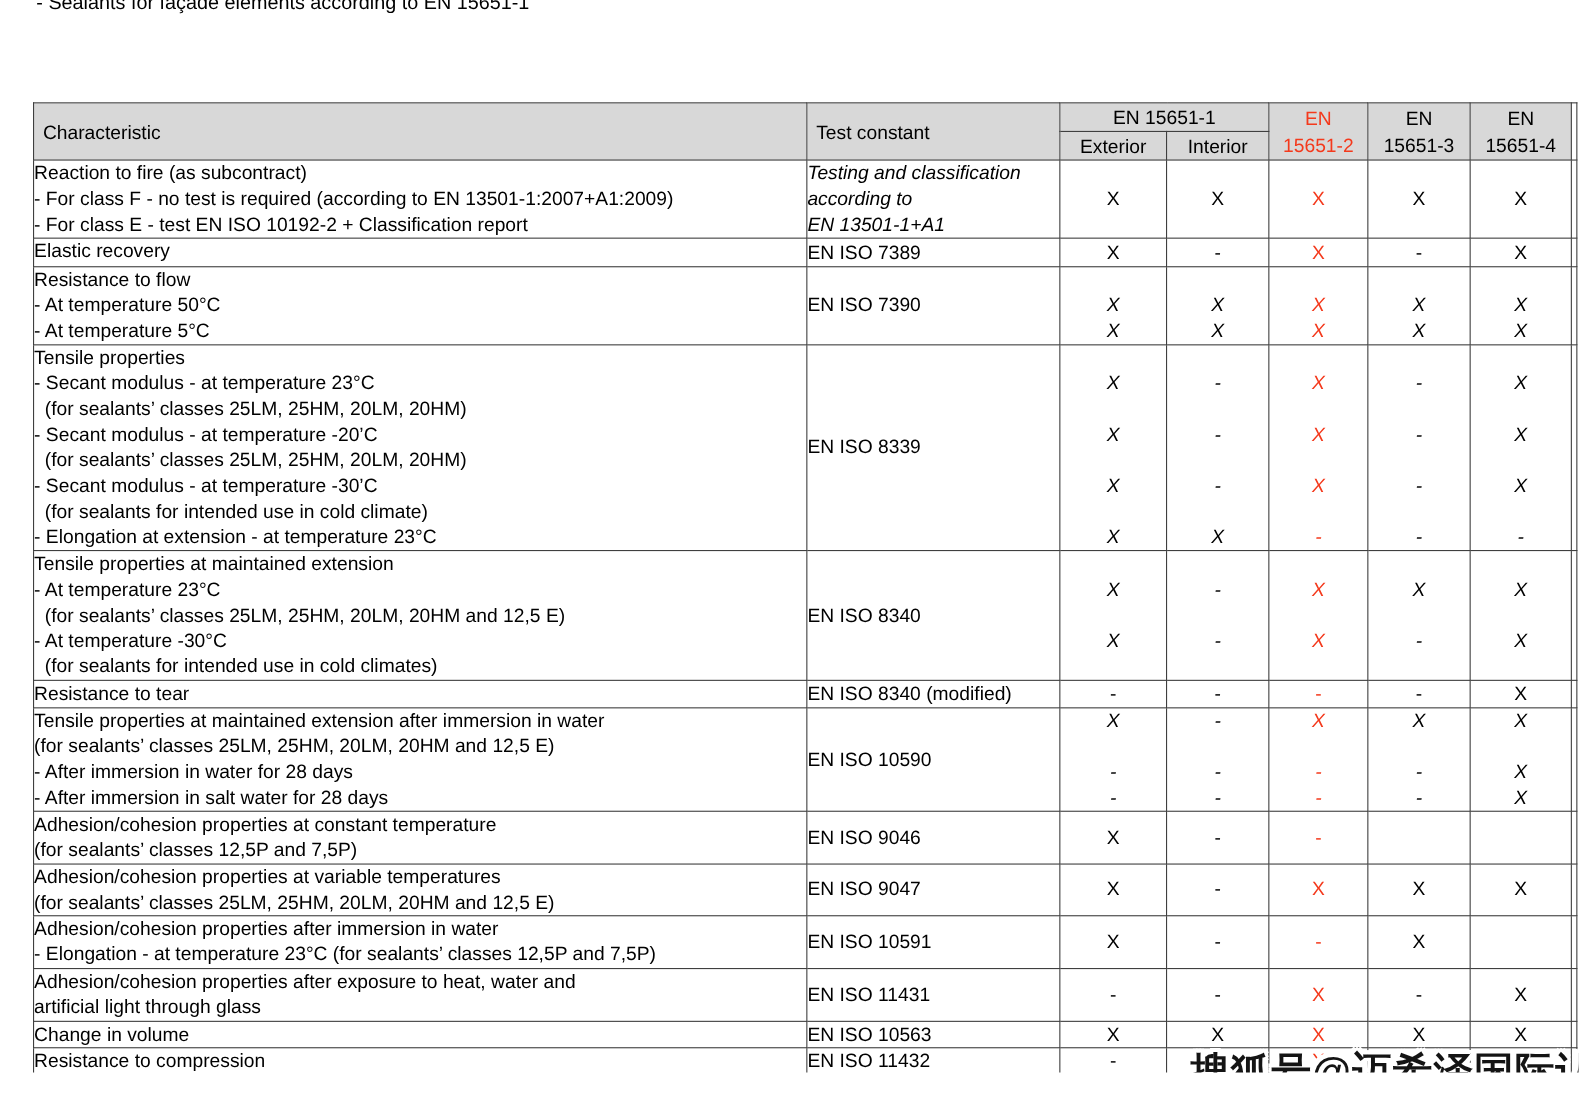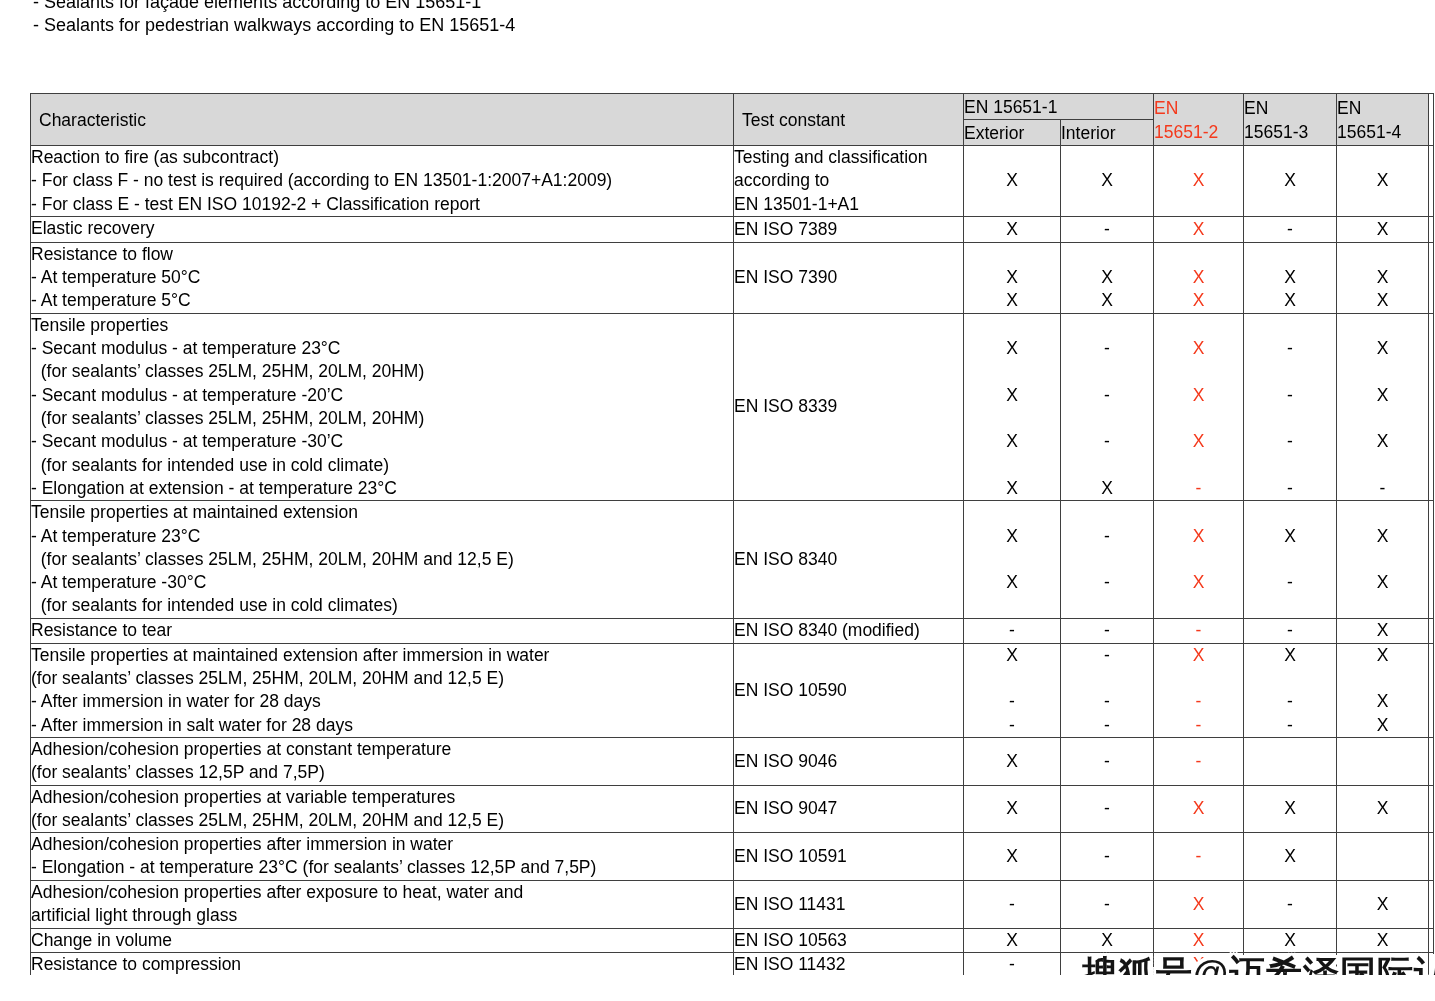--- a/index.html
+++ b/index.html
@@ -24,62 +24,61 @@
     position:absolute;left:30px;top:93px;width:1403px;
     border-collapse:collapse;table-layout:fixed;
     font-size:17.5px;
   }
   .spec th,.spec td{
     border:1.4px solid var(--border);
     padding:0;overflow:hidden;
   }
   .spec thead th{
     background:var(--header-bg);
-    font-weight:normal;text-align:left;vertical-align:middle;
+    font-weight:normal;text-align:center;vertical-align:middle;
     line-height:24px;
   }
   .spec thead th.h-left{text-align:left;padding-left:8px;}
   .spec thead th.sliver-h{background:#fff;}
   .spec thead tr.h-top{height:26px;padding-left:24px;}
   .spec thead tr.h-sub{height:26px;}
   .red{color:var(--accent);}
 
   .cell-char{
     vertical-align:top;text-align:left;
     padding:1px 4px 0 8px;line-height:23.3px;
   }
   .cell-proc{
     vertical-align:middle;text-align:left;
     padding:0 2px 0 6px;line-height:23.3px;
   }
   .cell-mark{
     vertical-align:middle;text-align:center;line-height:23.3px;
   }
-  .vtop{vertical-align:top !important;padding-top:1px;}
+  .vtop{vertical-align:top !important;padding-top:1px;font-style:italic;}
   .tline{white-space:pre;line-height:23.3px;}
   .cell-sliver{background:#fff;}
 
   .watermark{
     position:absolute;left:1082px;top:950px;width:360px;
     font-size:36px;font-weight:700;color:#141414;
     letter-spacing:1px;white-space:nowrap;
     text-shadow:
       -3px -3px 0 #fff, 3px -3px 0 #fff, -3px 3px 0 #fff, 3px 3px 0 #fff,
       -3px 0 0 #fff, 3px 0 0 #fff, 0 -3px 0 #fff, 0 3px 0 #fff;
     z-index:5;
   }
 </style>
 </head>
 <body>
 
 <div class="page">
 
   <div class="intro">
       <div>- Sealants for façade elements according to EN 15651-1</div>
-      <div>- Sealants for pedestrian walkways according to EN 15651-4</div>
     </div>
 
   <table class="spec">
     <colgroup>
       <col style="width:703px">
       <col style="width:230px">
       <col style="width:97px">
       <col style="width:93px">
       <col style="width:90px">
       <col style="width:93px">

